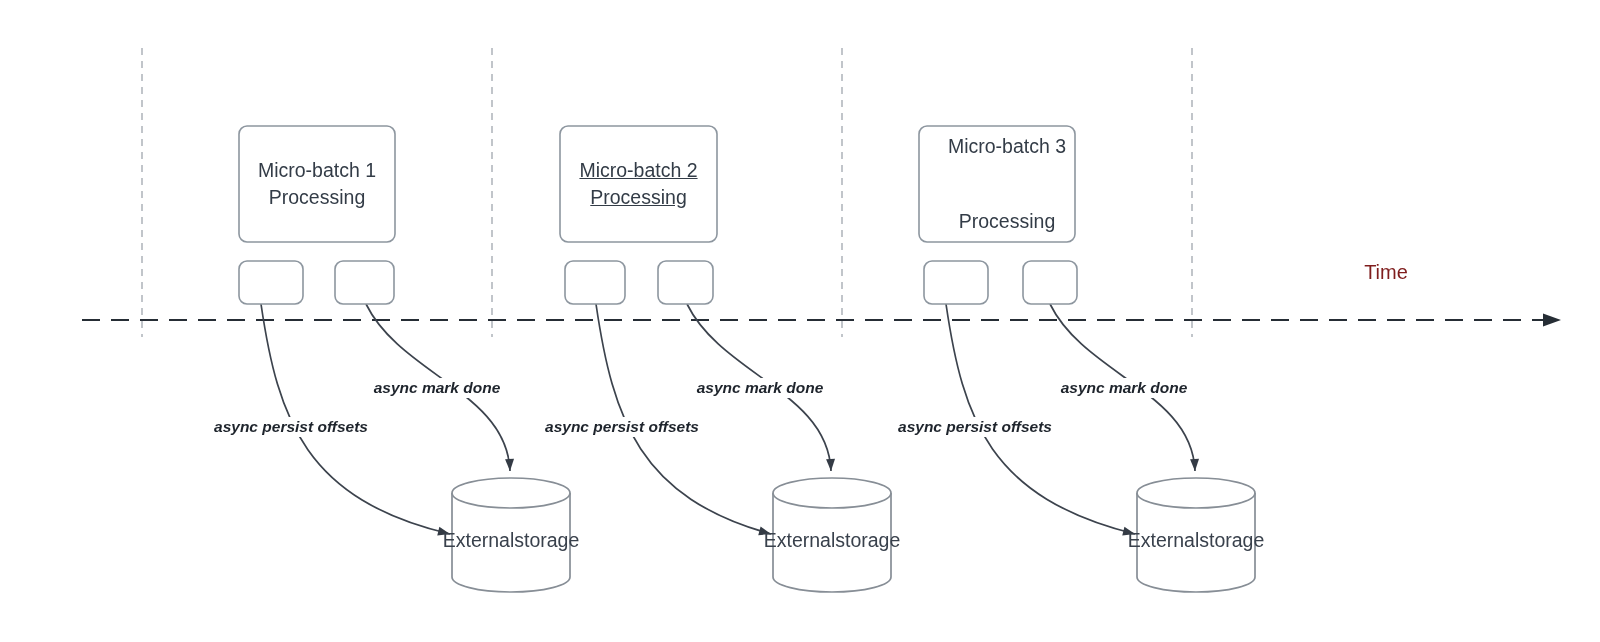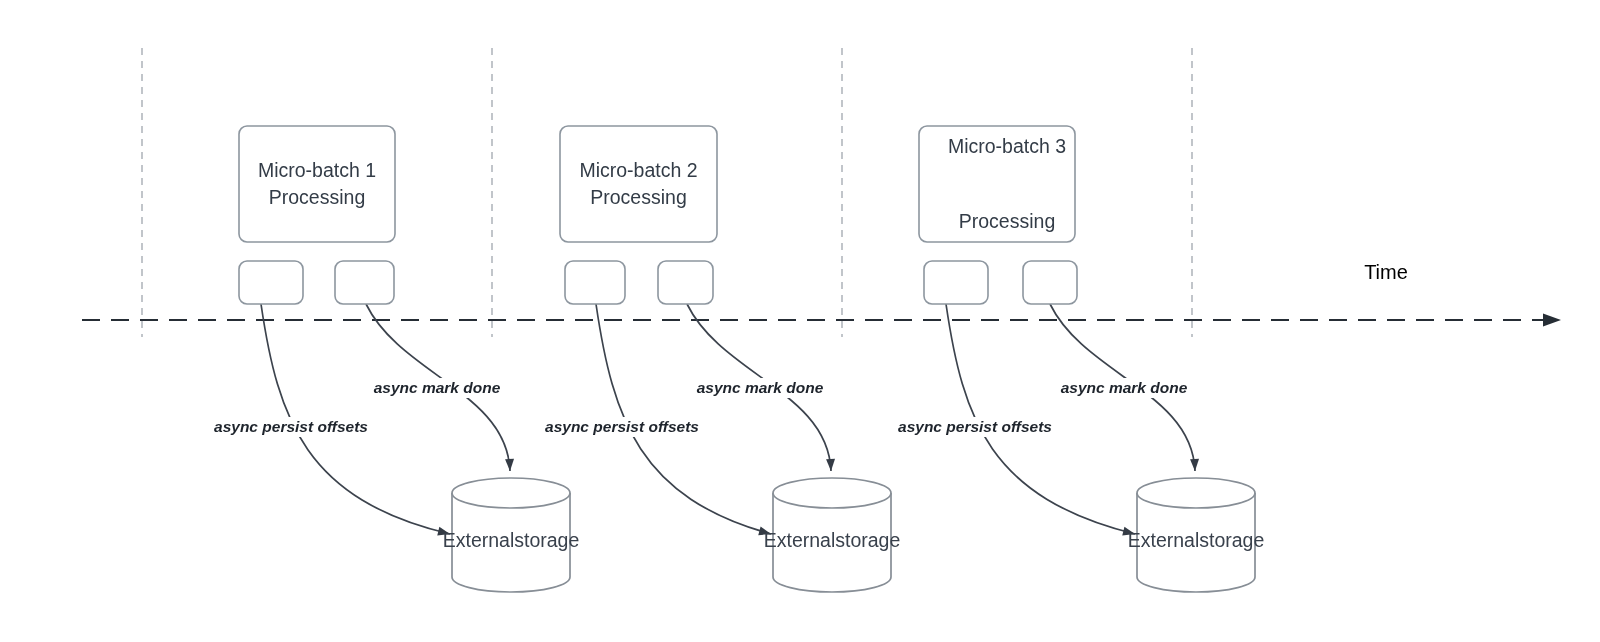--- a/index.html
+++ b/index.html
@@ -58,21 +58,21 @@
     font-size: 15.5px;
     font-weight: bold;
     color: #1e242c;
     font-style: italic;
   }
   .time-label {
     position: absolute;
     transform: translate(-50%, -50%);
     white-space: nowrap;
     font-size: 20px;
-    color: #000000;
+    color: #7f1d1d;
   }
   .shape { fill: #ffffff; stroke: #8d969f; stroke-width: 1.6; }
   .cyl   { fill: #ffffff; stroke: #878e96; stroke-width: 1.7; }
   .conn  { fill: none; stroke: #3c434d; stroke-width: 1.7; }
   .axis  { fill: none; stroke: #262d35; stroke-width: 2.2; }
   .divider { fill: none; stroke: #b2b7bd; stroke-width: 1.6; }
 </style>
 </head>
 <body>
 
@@ -136,21 +136,21 @@
       <span>Micro-batch 1</span>
       <span>Processing</span>
     </div>
     <div class="conn-label" style="left:291px; top:427px;">async persist offsets</div>
     <div class="conn-label" style="left:437px; top:388px;">async mark done</div>
     <div class="cyl-text" style="left:452px; top:512px; width:118px; height:56px;">
       <span>External</span>
       <span>storage</span>
     </div>
 
-    <div class="title-box" style="left:560px; top:126px; width:157px; height:116px;">
+    <div class="title-box" style="left:560px; top:126px; width:157px; height:116px;text-decoration:underline;">
       <span>Micro-batch 2</span>
       <span>Processing</span>
     </div>
     <div class="conn-label" style="left:622px; top:427px;">async persist offsets</div>
     <div class="conn-label" style="left:760px; top:388px;">async mark done</div>
     <div class="cyl-text" style="left:773px; top:512px; width:118px; height:56px;">
       <span>External</span>
       <span>storage</span>
     </div>
 

